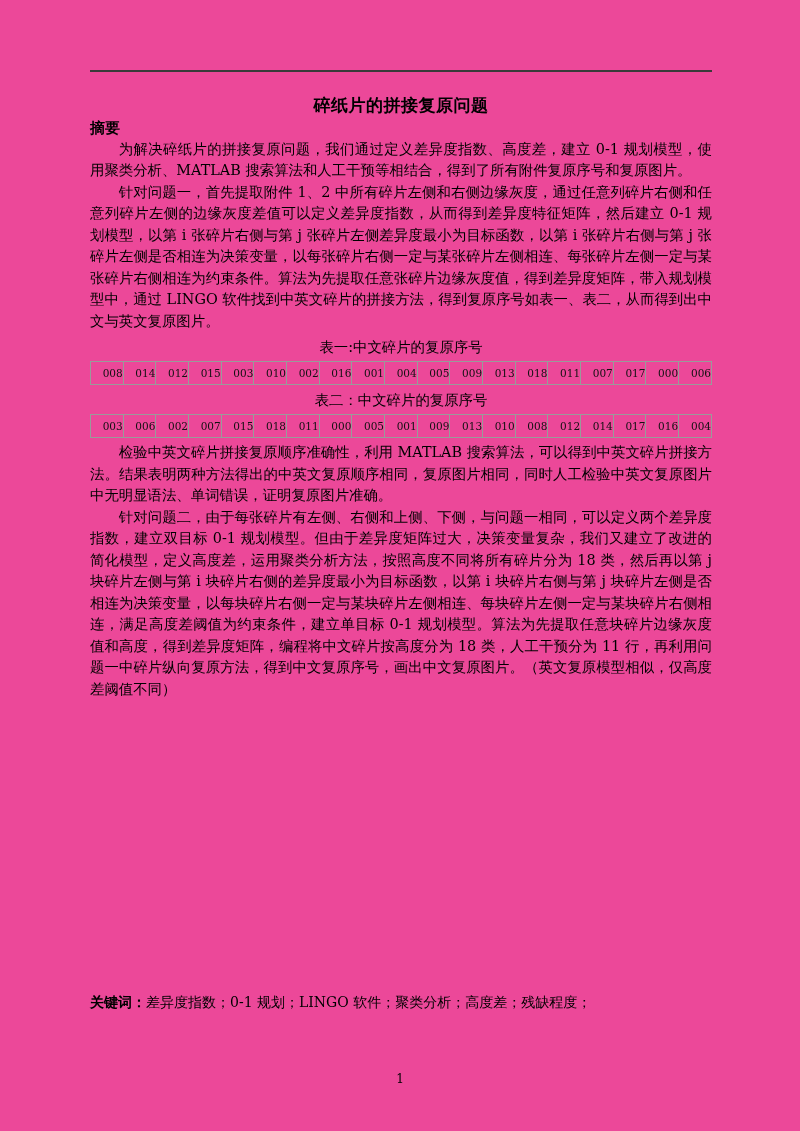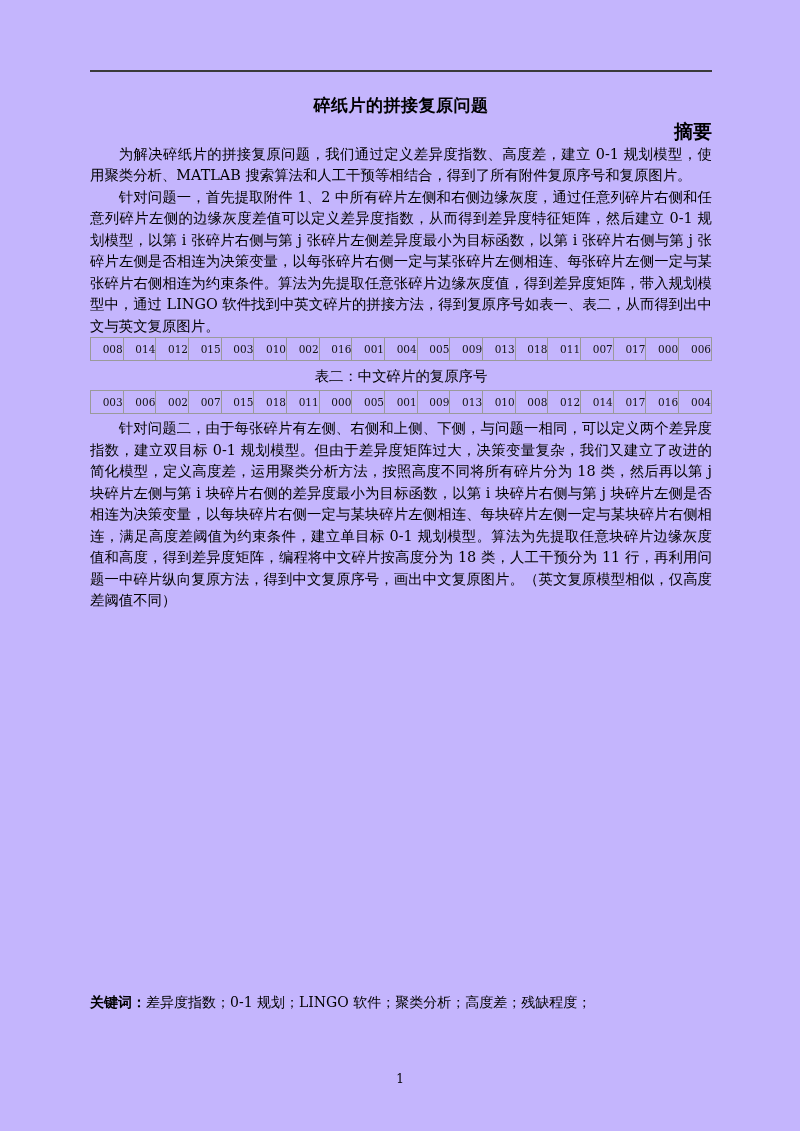--- a/index.html
+++ b/index.html
@@ -8,21 +8,21 @@
     background: #ffffff;
   }
   body {
     font-family: "DejaVu Serif", "Liberation Serif", serif;
     color: #000000;
   }
   .page {
     position: relative;
     width: 800px;
     height: 1131px;
-    background: #c4b5fd;
+    background: #ec4899;
     box-sizing: border-box;
     overflow: hidden;
   }
   .content {
     position: absolute;
     left: 90px;
     top: 0;
     width: 622px;
   }
   .header-rule {
@@ -34,22 +34,22 @@
   .doc-title {
     text-align: center;
     font-size: 17px;
     font-weight: bold;
     letter-spacing: 0.5px;
     margin-top: 22px;
     line-height: 1.3;
     font-family: "DejaVu Sans", "Liberation Sans", sans-serif;
   }
   .doc-subtitle {
-    text-align: right;
-    font-size: 19px;
+    text-align: left;
+    font-size: 15px;
     font-weight: bold;
     margin-top: 3px;
     line-height: 1.3;
     font-family: "DejaVu Sans", "Liberation Sans", sans-serif;
   }
   p.para {
     font-size: 14.4px;
     line-height: 21.5px;
     text-align: justify;
     text-justify: inter-ideograph;
@@ -116,20 +116,21 @@
     <div class="header-rule"></div>
 
     <div class="doc-title">碎纸片的拼接复原问题</div>
     <div class="doc-subtitle">摘要</div>
 
     <div class="para-block">
       <p class="para">为解决碎纸片的拼接复原问题，我们通过定义差异度指数、高度差，建立 0-1 规划模型，使用聚类分析、MATLAB 搜索算法和人工干预等相结合，得到了所有附件复原序号和复原图片。</p>
       <p class="para">针对问题一，首先提取附件 1、2 中所有碎片左侧和右侧边缘灰度，通过任意列碎片右侧和任意列碎片左侧的边缘灰度差值可以定义差异度指数，从而得到差异度特征矩阵，然后建立 0-1 规划模型，以第 i 张碎片右侧与第 j 张碎片左侧差异度最小为目标函数，以第 i 张碎片右侧与第 j 张碎片左侧是否相连为决策变量，以每张碎片右侧一定与某张碎片左侧相连、每张碎片左侧一定与某张碎片右侧相连为约束条件。算法为先提取任意张碎片边缘灰度值，得到差异度矩阵，带入规划模型中，通过 LINGO 软件找到中英文碎片的拼接方法，得到复原序号如表一、表二，从而得到出中文与英文复原图片。</p>
     </div>
 
+    <div class="table-caption">表一:中文碎片的复原序号</div>
     <table class="seq-table">
       <tbody>
           <tr>
         <td>008</td>
         <td>014</td>
         <td>012</td>
         <td>015</td>
         <td>003</td>
         <td>010</td>
         <td>002</td>
@@ -170,20 +171,21 @@
         <td>012</td>
         <td>014</td>
         <td>017</td>
         <td>016</td>
         <td>004</td>
       </tr>
     </tbody>
       </table>
 
     <div class="para-block">
+      <p class="para">检验中英文碎片拼接复原顺序准确性，利用 MATLAB 搜索算法，可以得到中英文碎片拼接方法。结果表明两种方法得出的中英文复原顺序相同，复原图片相同，同时人工检验中英文复原图片中无明显语法、单词错误，证明复原图片准确。</p>
       <p class="para">针对问题二，由于每张碎片有左侧、右侧和上侧、下侧，与问题一相同，可以定义两个差异度指数，建立双目标 0-1 规划模型。但由于差异度矩阵过大，决策变量复杂，我们又建立了改进的简化模型，定义高度差，运用聚类分析方法，按照高度不同将所有碎片分为 18 类，然后再以第 j 块碎片左侧与第 i 块碎片右侧的差异度最小为目标函数，以第 i 块碎片右侧与第 j 块碎片左侧是否相连为决策变量，以每块碎片右侧一定与某块碎片左侧相连、每块碎片左侧一定与某块碎片右侧相连，满足高度差阈值为约束条件，建立单目标 0-1 规划模型。算法为先提取任意块碎片边缘灰度值和高度，得到差异度矩阵，编程将中文碎片按高度分为 18 类，人工干预分为 11 行，再利用问题一中碎片纵向复原方法，得到中文复原序号，画出中文复原图片。（英文复原模型相似，仅高度差阈值不同）</p>
     </div>
 
   </div>
 
   <div class="keywords">
     <span class="kw-label">关键词：</span><span>差异度指数；0-1 规划；LINGO 软件；聚类分析；高度差；残缺程度；</span>
   </div>
 
   <div class="page-number">1</div>

